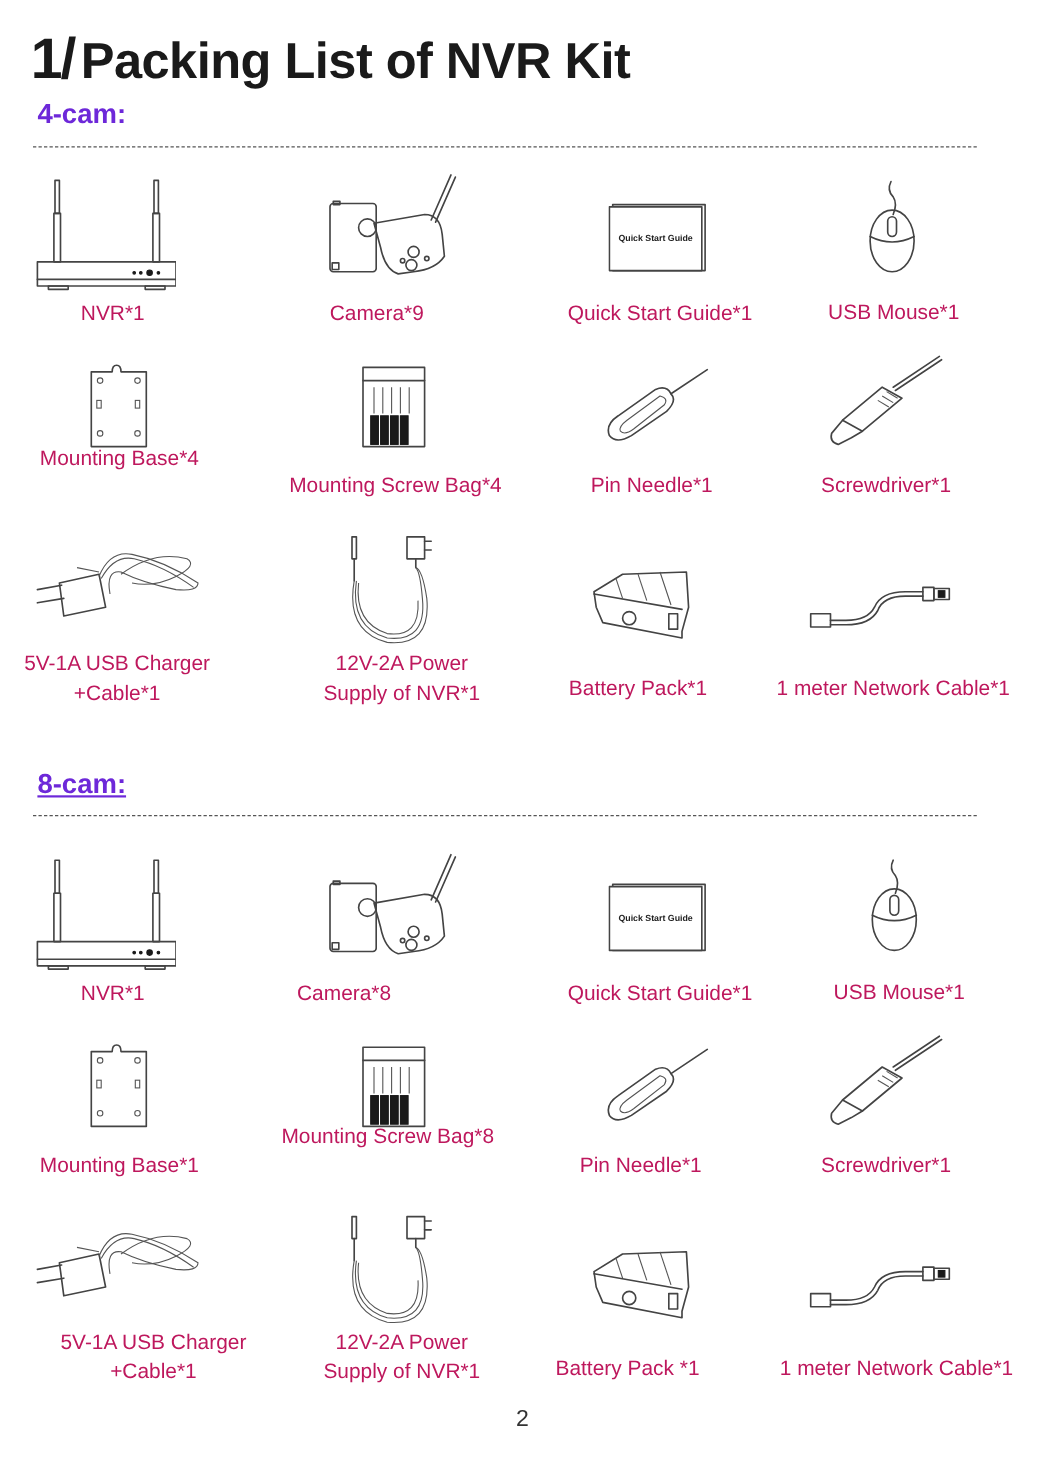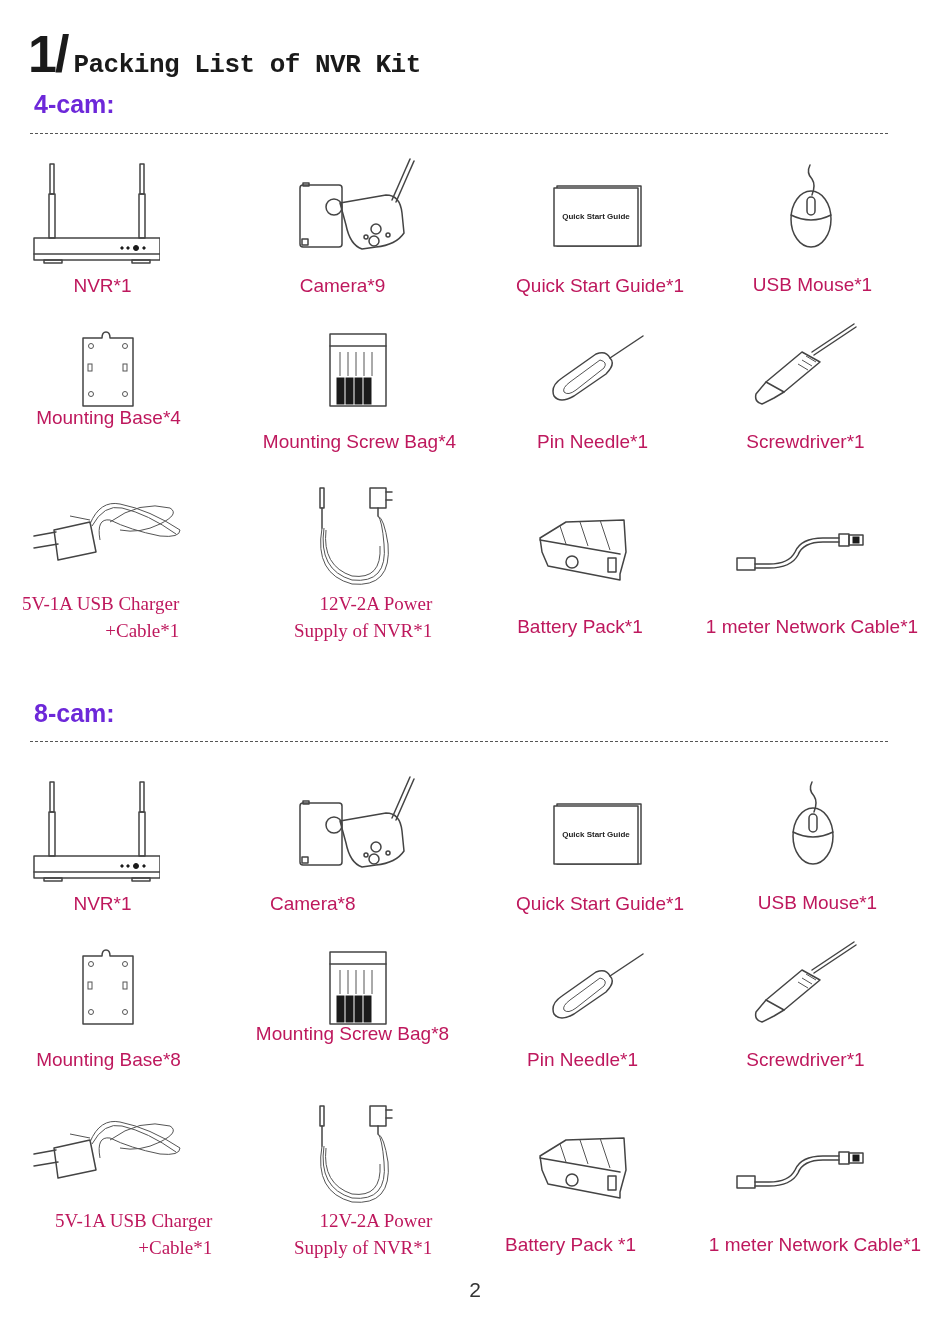--- a/index.html
+++ b/index.html
@@ -1,27 +1,27 @@
 <!DOCTYPE html>
 <html><head>
 <meta charset="utf-8">
 <style>
   html, body { margin: 0; padding: 0; background: #ffffff; }
   body { width: 950px; height: 1334px; position: relative; overflow: hidden;
          font-family: "Liberation Sans", "DejaVu Sans", sans-serif; color: #222; }
   .abs { position: absolute; }
   .title { left: 28px; top: 24px; font-weight: bold; color: #1a1a1a; white-space: nowrap; }
   .title .num { font-size: 52px; letter-spacing: -2px; }
-  .title .txt { font-size: 26px; margin-left: 6px; letter-spacing: -0.5px; font-family: Liberation Mono, monospace; }
+  .title .txt { font-size: 46px; margin-left: 6px; letter-spacing: -0.5px; }
   .section-label { font-size: 25px; font-weight: bold; color: #6d28d9; left: 34px; }
   .dash { left: 30px; width: 858px; height: 0; border-top: 1.5px dashed #555; }
   .item { position: absolute; text-align: left; }
   .item svg { display: block; margin: 0 auto; }
   .label { position: absolute; font-size: 19px; color: #be185d; white-space: nowrap; line-height: 27px; }
-  .label.left { text-align: right; font-family: Liberation Serif, serif; }
+  .label.left { text-align: center; }
   .pagenum { left: 0; width: 950px; text-align: center; top: 1278px; font-size: 21px; color: #333; }
   svg .s { fill: none; stroke: #444; stroke-width: 1.5; stroke-linejoin: round; stroke-linecap: round; }
   svg .t { fill: none; stroke: #555; stroke-width: 1; }
   svg .f { fill: #1a1a1a; stroke: #1a1a1a; }
 </style>
 </head>
 <body>
 
 <div class="abs title">
   <span class="num">1/</span><span class="txt">Packing List of NVR Kit</span>
@@ -190,21 +190,21 @@
     <rect class="s" x="2" y="30" width="18" height="12"></rect>
     <path class="s" d="M20 36 L34 36 Q54 36 60 24 Q66 10 88 10 L104 10"></path>
     <path class="s" d="M20 40 L34 40 Q56 40 63 27 Q68 14 88 14 L104 14"></path>
     <rect class="s" x="104" y="6" width="10" height="12"></rect>
     <rect class="s" x="114" y="7" width="14" height="10"></rect>
     <rect class="f" x="118" y="9" width="6" height="6"></rect>
   </svg>
 </div>
 <div class="label" style="left:697px; width:230px; top:613px; text-align:center;">1 meter Network Cable*1</div>
 
-<div class="abs section-label" style="top:699px;">8-cam:</div>
+<div class="abs section-label" style="top:699px;text-decoration:underline;">8-cam:</div>
 <div class="abs dash" style="top:741px;"></div>
 
 <div class="item" style="left:30px; top:776px; width:130px;">
   <svg width="130" height="108" viewBox="0 0 130 108">
     <rect class="s" x="20" y="6" width="4" height="30"></rect>
       <rect class="s" x="19" y="36" width="6" height="44"></rect>
     <rect class="s" x="110" y="6" width="4" height="30"></rect>
       <rect class="s" x="109" y="36" width="6" height="44"></rect>
     <rect class="s" x="4" y="80" width="126" height="22"></rect>
     <line class="s" x1="4" y1="96" x2="130" y2="96"></line>
@@ -258,21 +258,21 @@
   <svg width="60" height="80" viewBox="0 0 60 80">
     <path class="s" d="M5 8 L24 8 Q24 2 28 2 Q32 2 32 8 L55 8 L55 76 L5 76 Z"></path>
     <circle class="t" cx="13" cy="16" r="2.5"></circle>
       <circle class="t" cx="47" cy="16" r="2.5"></circle>
     <rect class="t" x="10" y="34" width="4" height="7"></rect>
       <rect class="t" x="45" y="34" width="4" height="7"></rect>
     <circle class="t" cx="13" cy="64" r="2.5"></circle>
       <circle class="t" cx="47" cy="64" r="2.5"></circle>
   </svg>
 </div>
-<div class="label" style="left:26px; width:165px; top:1046px; text-align:center;">Mounting Base*8</div>
+<div class="label" style="left:26px; width:165px; top:1046px; text-align:center;">Mounting Base*1</div>
 
 <div class="item" style="left:328px; top:950px; width:60px;">
   <svg width="60" height="76" viewBox="0 0 60 76">
     <rect class="s" x="2" y="2" width="56" height="72"></rect>
     <line class="s" x1="2" y1="14" x2="58" y2="14"></line>
     <g class="t">
       <line x1="12" y1="20" x2="12" y2="44"></line>
         <line x1="20" y1="20" x2="20" y2="44"></line>
         <line x1="28" y1="20" x2="28" y2="44"></line>
         <line x1="36" y1="20" x2="36" y2="44"></line>

